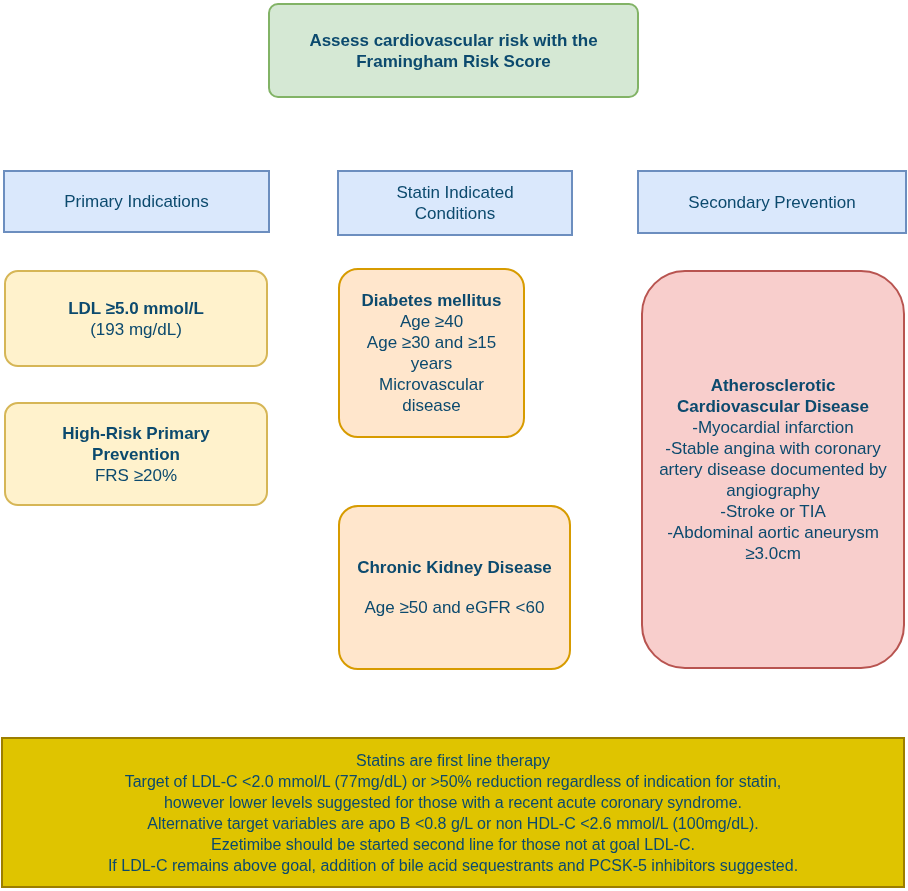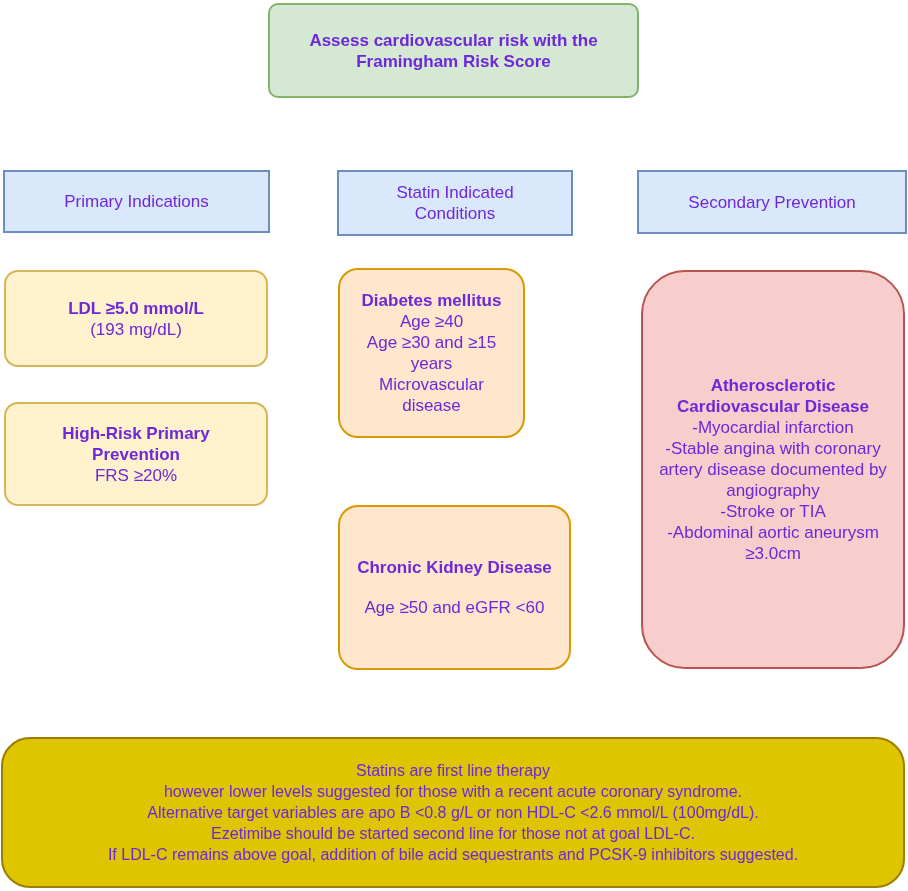--- a/index.html
+++ b/index.html
@@ -6,21 +6,21 @@
     margin: 0;
     padding: 0;
     background: #ffffff;
   }
   .canvas {
     position: relative;
     width: 908px;
     height: 891px;
     background: #ffffff;
     font-family: "Liberation Sans", sans-serif;
-    color: #6d28d9;
+    color: #0c4a6e;
     overflow: hidden;
   }
   .box {
     position: absolute;
     box-sizing: border-box;
     display: flex;
     flex-direction: column;
     align-items: center;
     justify-content: center;
     text-align: center;
@@ -69,21 +69,21 @@
   #node-p1 { left: 4px;   top: 270px; width: 264px; height: 97px;  padding: 4px 12px; }
   #node-p2 { left: 4px;   top: 402px; width: 264px; height: 104px; padding: 4px 12px; }
   #node-p2 .narrow { max-width: 205px; }
   #node-p3 { left: 4px;   top: 535px; width: 262px; height: 137px; padding: 4px 18px; }
 
   #node-s1 { left: 338px; top: 268px; width: 187px; height: 170px; padding: 4px 10px; }
   #node-s2 { left: 338px; top: 505px; width: 233px; height: 165px; padding: 4px 2px; gap: 19px; }
 
   #node-sec { left: 641px; top: 270px; width: 264px; height: 399px; padding: 2px 14px; }
 
-  #footer-note { left: 1px; top: 737px; width: 904px; height: 151px; font-size: 16px; line-height: 21px; padding: 4px 20px; border-radius: 29px; }
+  #footer-note { left: 1px; top: 737px; width: 904px; height: 151px; font-size: 16px; line-height: 21px; padding: 4px 20px; }
 </style>
 </head>
 <body>
 
 <div class="canvas">
 
   <div class="box green" id="root-box">
     <div class="inner bold">Assess cardiovascular risk with the Framingham Risk Score</div>
   </div>
 
@@ -123,19 +123,20 @@
   <div class="box pink" id="node-sec">
     <div class="bold">Atherosclerotic Cardiovascular Disease</div>
     <div>-Myocardial infarction</div>
     <div>-Stable angina with coronary artery disease documented by angiography</div>
     <div>-Stroke or TIA</div>
     <div>-Abdominal aortic aneurysm ≥3.0cm</div>
   </div>
 
   <div class="box gold" id="footer-note">
     <div>Statins are first line therapy</div>
+    <div>Target of LDL-C &lt;2.0 mmol/L (77mg/dL) or &gt;50% reduction regardless of indication for statin,</div>
     <div>however lower levels suggested for those with a recent acute coronary syndrome.</div>
     <div>Alternative target variables are apo B &lt;0.8 g/L or non HDL-C &lt;2.6 mmol/L (100mg/dL).</div>
     <div>Ezetimibe should be started second line for those not at goal LDL-C.</div>
-    <div>If LDL-C remains above goal, addition of bile acid sequestrants and PCSK-9 inhibitors suggested.</div>
+    <div>If LDL-C remains above goal, addition of bile acid sequestrants and PCSK-5 inhibitors suggested.</div>
   </div>
 
 </div>
 
 </body></html>

